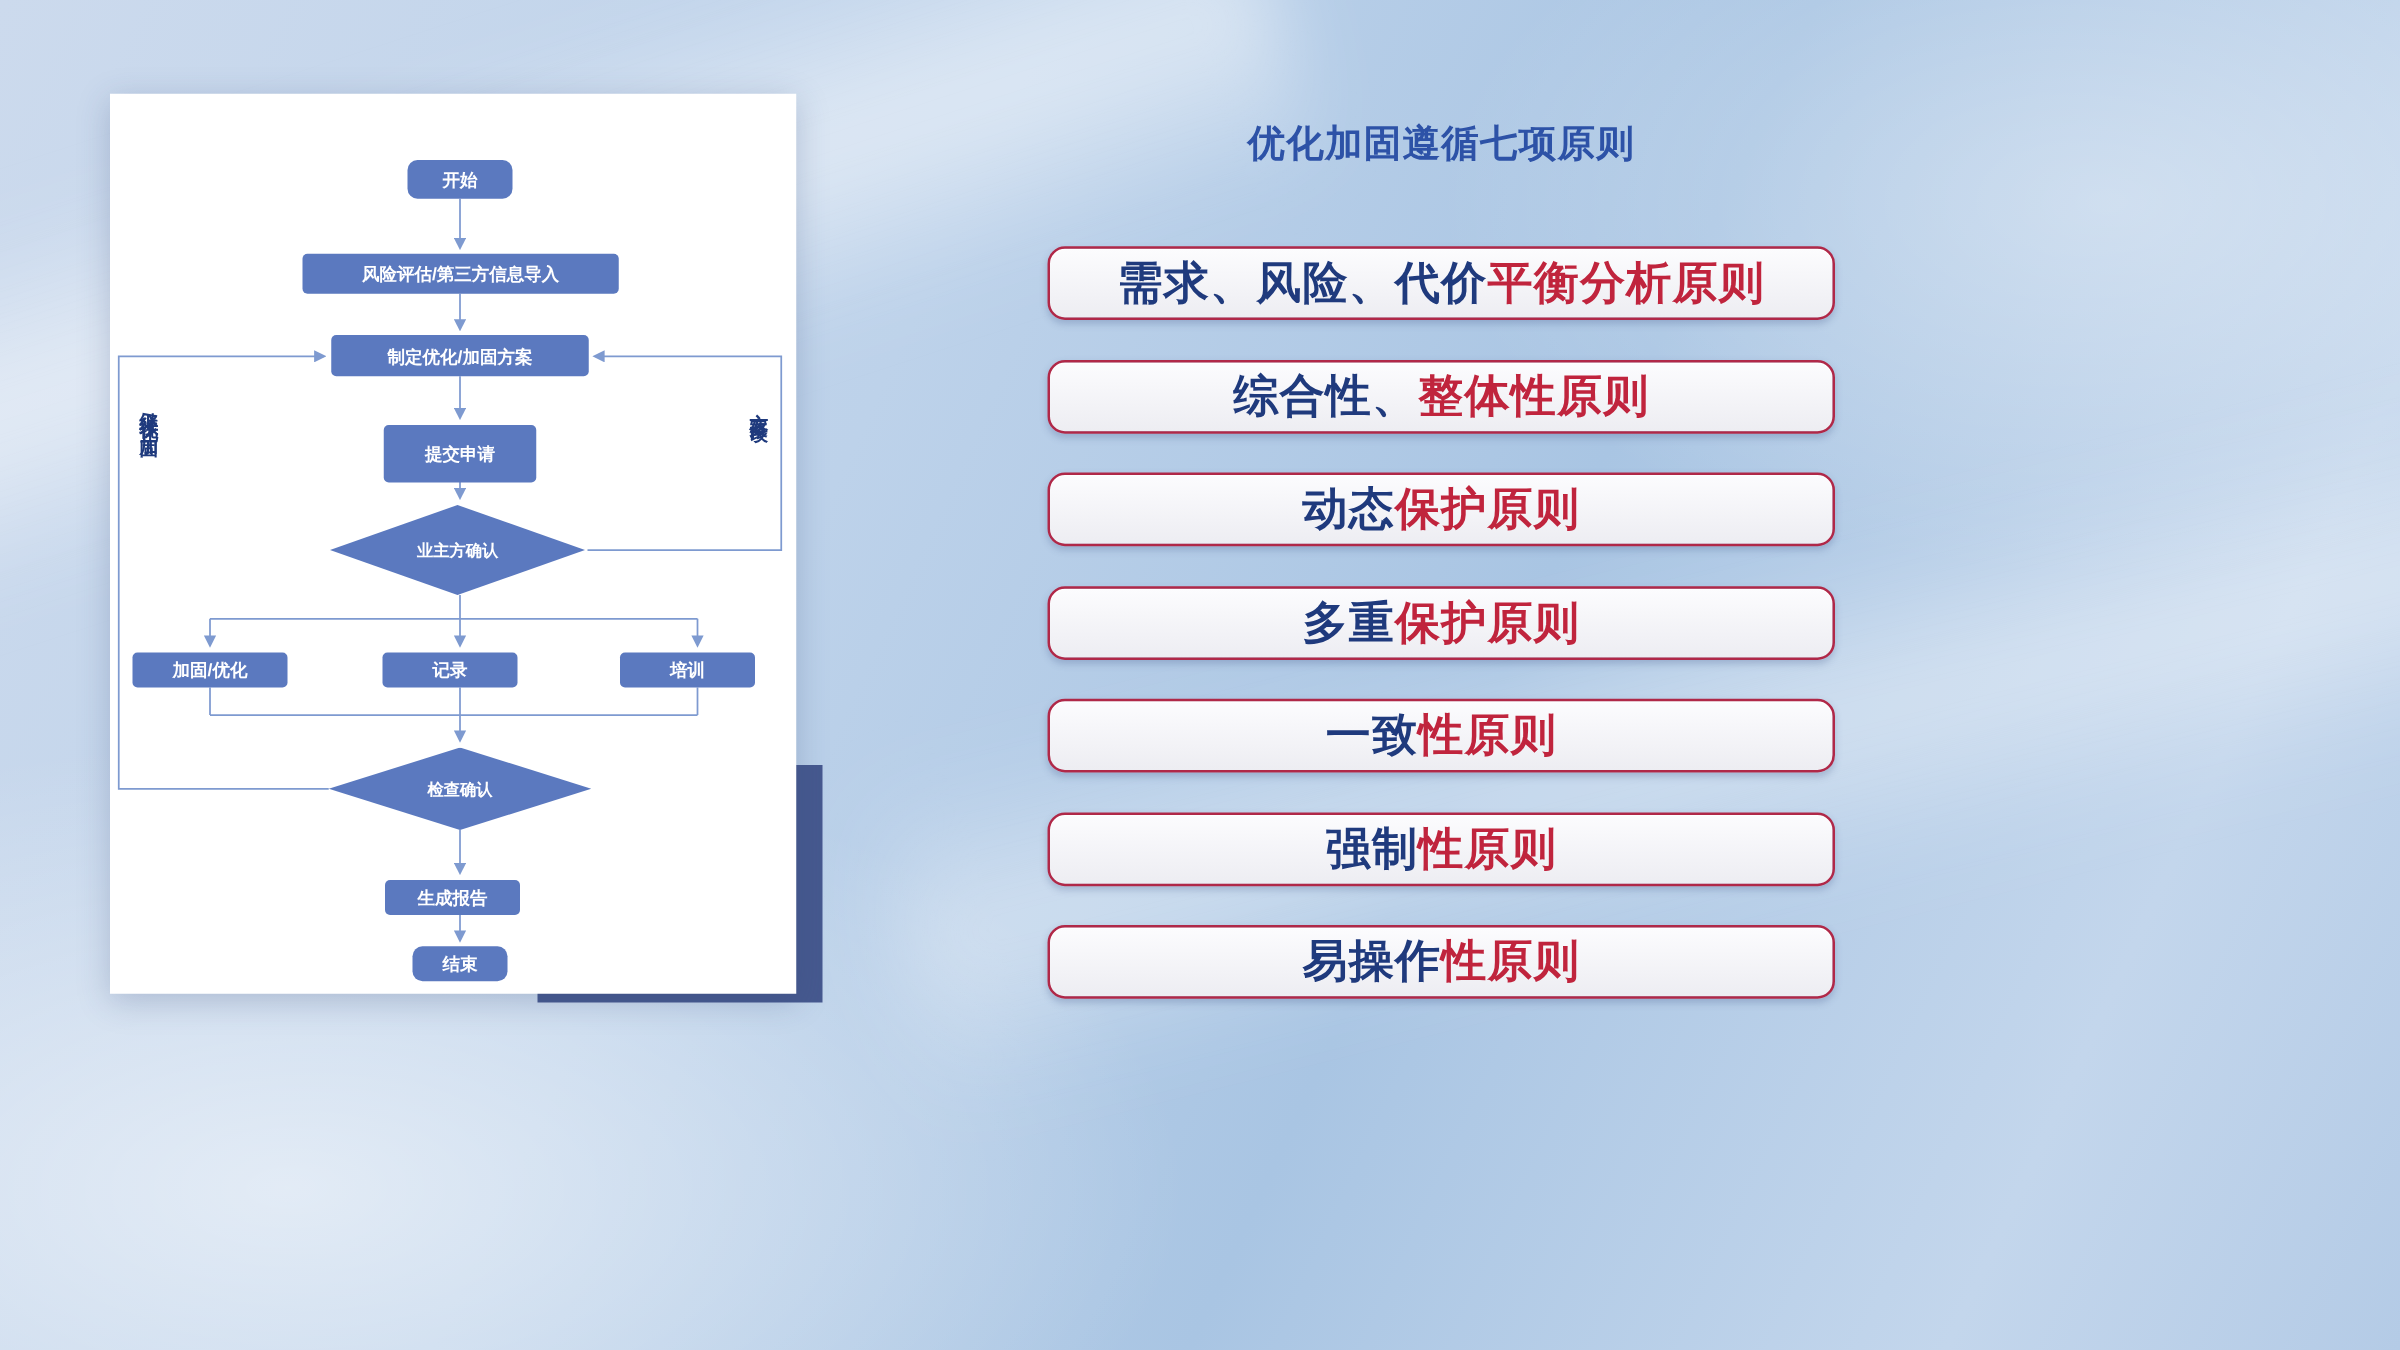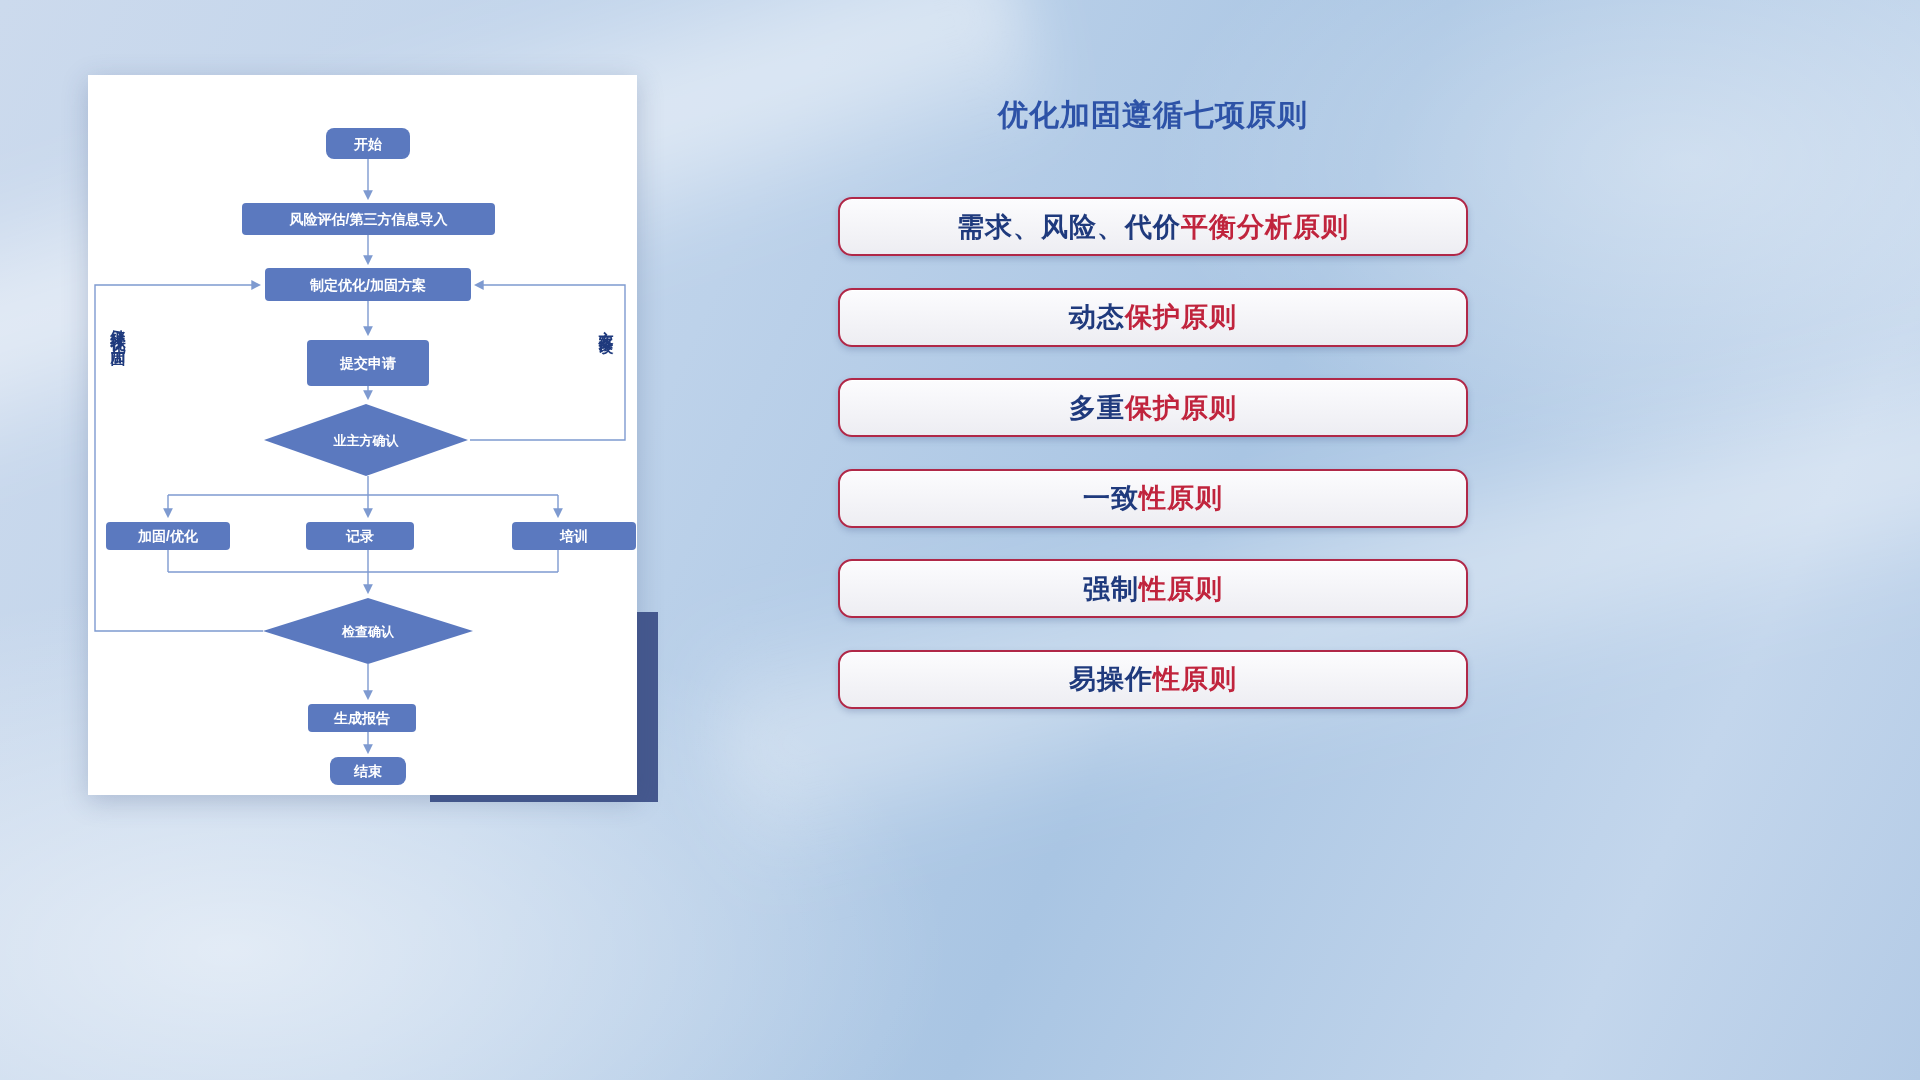--- a/index.html
+++ b/index.html
@@ -81,21 +81,21 @@
   .pill-list {
     position: absolute; left: 0; top: 197px; width: 630px;
     display: flex; flex-direction: column; gap: 31.5px;
   }
   .principle-pill {
     height: 59px; border-radius: 14px;
     border: 2px solid var(--pill-border);
     background: linear-gradient(180deg, #fcfcfe 0%, #ededf2 100%);
     box-shadow: 0 3px 6px rgba(70,90,140,0.28), inset 0 1px 0 #ffffff;
     display: flex; align-items: center; justify-content: center;
-    font-size: 27px; font-weight: 700; letter-spacing: 1px; white-space: nowrap;
+    font-size: 36px; font-weight: 700; letter-spacing: 1px; white-space: nowrap;
   }
   .principle-pill .prefix { color: var(--navy); }
   .principle-pill .suffix { color: var(--red); }
 </style>
 </head>
 <body>
 
 <div class="bg"></div>
 <div class="streak streak-1"></div>
 <div class="streak streak-2"></div>
@@ -146,21 +146,21 @@
 
   <div class="fnode diamond" style="left:176px;top:329px;width:204px;height:72px">
     <span class="diamond-shape"></span>
     <span class="diamond-text">业主方确认</span>
   </div>
 
   <div class="fnode" style="left:18px;top:447px;width:124px;height:28px">加固/优化</div>
 
   <div class="fnode" style="left:218px;top:447px;width:108px;height:28px">记录</div>
 
-  <div class="fnode" style="left:424px;top:447px;width:124px;height:28px">培训</div>
+  <div class="fnode" style="left:408px;top:447px;width:108px;height:28px">培训</div>
 
   <div class="fnode diamond" style="left:175px;top:523px;width:210px;height:66px">
     <span class="diamond-shape"></span>
     <span class="diamond-text">检查确认</span>
   </div>
 
   <div class="fnode" style="left:220px;top:629px;width:108px;height:28px">生成报告</div>
 
   <div class="fnode rounded" style="left:242px;top:682px;width:76px;height:28px">结束</div>
 
@@ -172,20 +172,24 @@
 
 <div class="principles-panel">
   <div class="panel-title">优化加固遵循七项原则</div>
 
   <div class="pill-list">
     <div class="principle-pill">
       <span class="prefix">需求、风险、代价</span>
         <span class="suffix">平衡分析原则</span>
     </div>
     <div class="principle-pill">
+      <span class="prefix">综合性、</span>
+        <span class="suffix">整体性原则</span>
+    </div>
+    <div class="principle-pill">
       <span class="prefix">动态</span>
         <span class="suffix">保护原则</span>
     </div>
     <div class="principle-pill">
       <span class="prefix">多重</span>
         <span class="suffix">保护原则</span>
     </div>
     <div class="principle-pill">
       <span class="prefix">一致</span>
         <span class="suffix">性原则</span>

